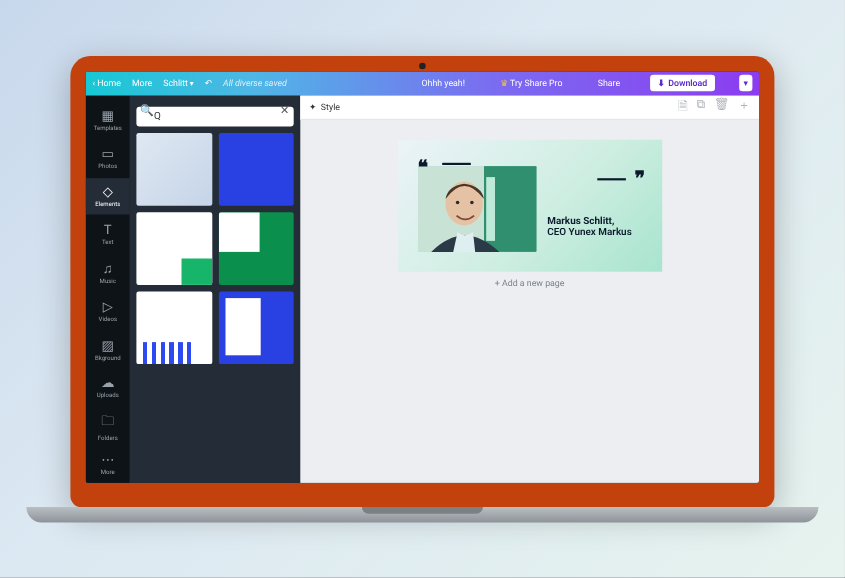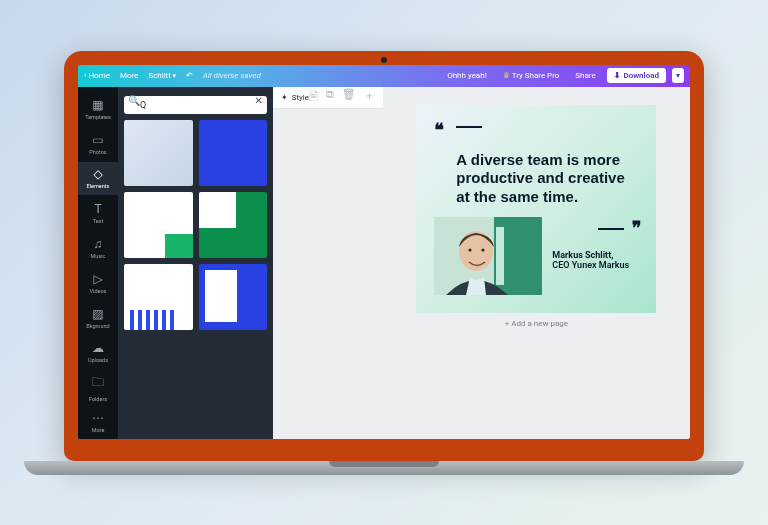--- a/index.html
+++ b/index.html
@@ -9,21 +9,21 @@
   .laptop { width: 640px; position: relative; }
   .bezel { background: #c2410c; border-radius: 18px 18px 10px 10px; padding: 14px 14px 22px 14px; box-shadow: 0 8px 30px rgba(0,0,0,.25); position: relative; }
   .camera { position:absolute; top:6px; left:50%; transform:translateX(-50%); width:6px; height:6px; background:#222; border-radius:50%; }
   .base { height: 14px; width: 720px; margin: 0 -40px; background: linear-gradient(#b9bec3, #8e9399); border-radius: 0 0 14px 14px; position:relative; }
   .notch { position:absolute; top:0; left:50%; transform:translateX(-50%); width:110px; height:6px; background:#7b8085; border-radius:0 0 8px 8px; }
 
   .screen { background:#2b3440; height:374px; border-radius:2px; overflow:hidden; display:flex; flex-direction:column; }
 
   .topbar { height:22px; background: linear-gradient(90deg, #17c8d4 0%, #4fb6e6 25%, #7a6df0 60%, #8c3cf0 100%); display:flex; align-items:center; color:#fff; font-size:8px; padding:0 6px; gap:10px; }
   .topbar .left { display:flex; align-items:center; gap:10px; }
-  .topbar .right { margin-left:auto; display:flex; align-items:center; gap:6px; }
+  .topbar .right { margin-left:auto; display:flex; align-items:center; gap:22px; }
   .pill { background:#fff; color:#5a2dcd; border-radius:3px; padding:3px 7px; font-size:8px; display:flex; align-items:center; gap:3px; font-weight:600; }
   .ghost { color:#fff; padding:3px 5px; font-size:8px; }
   .crown { color:#ebc04a; }
   .home-chevron::before { content:"‹"; margin-right:2px; }
   .resize-chevron::after { content:" ▾"; font-size:7px; }
   .undo-icon::before { content:"↶"; }
   .download-icon::before { content:"⬇"; font-weight:bold; }
   .chev-down { background:#fff; color:#5a2dcd; border-radius:3px; padding:3px 4px; font-size:8px; }
 
   .workspace { flex:1; display:flex; min-height:0; }
@@ -44,35 +44,35 @@
   .t2 { background: #2941e3; }
   .t3 { background:#fff; }
   .t3::after { content:""; position:absolute; bottom:0; right:0; width:40%; height:35%; background:#17b56a; }
   .t4 { background:#0a8f4d; }
   .t4::after { content:""; position:absolute; top:0; left:0; width:55%; height:55%; background:#fff; }
   .t5 { background:#fff; }
   .t5::after { content:""; position:absolute; left:6px; bottom:0; width:70%; height:30%; background: repeating-linear-gradient(90deg,#2d4af0 0 4px, transparent 4px 8px); }
   .t6 { background:#2941e3; }
   .t6::after { content:""; position:absolute; inset:6px 30px 8px 6px; background:#fff; }
 
-  .canvas-area { flex:1; background:#eceef1; display:flex; min-width:0; }
+  .canvas-area { flex:1; background:#eceef1; display:flex; flex-direction:column; min-width:0; }
   .context-bar { height:22px; background:#fff; border-bottom:1px solid #e2e4e8; display:flex; align-items:center; padding:0 8px; font-size:8px; color:#333; }
   .context-bar .sparkle::before { content:"✦"; margin-right:4px; }
   .page-tools { margin-left:auto; display:flex; gap:8px; color:#aeb3ba; font-size:11px; }
   .stage { flex:1; display:flex; align-items:flex-start; justify-content:center; padding:18px 10px 0 10px; overflow:hidden; position:relative; }
 
   .card { width:240px; background: linear-gradient(135deg,#ecf3f8 0%, #cfeee2 55%, #a8e4cf 100%); padding:18px 18px 18px 18px; position:relative; font-family: Arial, sans-serif; }
   .quote-open { position:absolute; top:14px; left:18px; font-size:18px; font-weight:900; color:#0b1a2b; letter-spacing:-3px; }
   .quote-dash-top { position:absolute; top:21px; left:40px; width:26px; border-top:2px solid #0b1a2b; }
   .quote-text { margin:28px 8px 10px 22px; font-size:15px; line-height:1.25; font-weight:700; color:#0b1a2b; font-family: Arial, sans-serif; }
   .row2 { display:flex; align-items:flex-start; gap:10px; margin-top:6px; }
   .portrait { width:108px; height:78px; background:#bcd8d0; border-radius:1px; overflow:hidden; flex-shrink:0; }
   .quote-close { font-size:18px; font-weight:900; color:#0b1a2b; letter-spacing:-3px; text-align:right; }
   .quote-dash-bot { width:26px; border-top:2px solid #0b1a2b; display:inline-block; vertical-align:middle; margin-right:8px; }
-  .attr { margin-top:12px; font-size:9px; font-weight:700; color:#0b1a2b; text-align:left; }
+  .attr { margin-top:24px; font-size:9px; font-weight:700; color:#0b1a2b; text-align:left; }
   .attr div:nth-child(2){ font-weight:600; }
 
   .add-page { text-align:center; font-size:8px; color:#7a828b; margin-top:6px; }
 
   
   .portrait svg { width:100%; height:100%; display:block; }
 </style>
 </head>
 <body>
 
@@ -169,21 +169,20 @@
               <span>⧉</span>
               <span>🗑</span>
               <span>＋</span>
             </div>
           </div>
           <div class="stage">
             <div style="display:flex; flex-direction:column; align-items:center;">
               <div class="card">
                 <div class="quote-open">❝</div>
                 <div class="quote-dash-top"></div>
-                <div class="quote-text">A diverse team is more productive and creative at the same time.</div>
                 <div class="row2">
                   <div class="portrait">
                     <svg viewBox="0 0 108 78" preserveAspectRatio="none">
                       <rect width="108" height="78" fill="#c8e2d6"></rect>
                       <rect x="60" width="48" height="78" fill="#2f8f6e"></rect>
                       <rect x="62" y="10" width="8" height="58" fill="#bfeada"></rect>
                       <ellipse cx="42" cy="34" rx="17" ry="20" fill="#e6c2a4"></ellipse>
                       <path d="M25 30 Q42 6 60 30 Q58 18 42 16 Q27 18 25 30" fill="#4a3626"></path>
                       <path d="M12 78 Q42 48 74 78 Z" fill="#2a3a47"></path>
                       <path d="M36 60 Q42 66 50 60 L52 78 L32 78 Z" fill="#dfeef0"></path>

